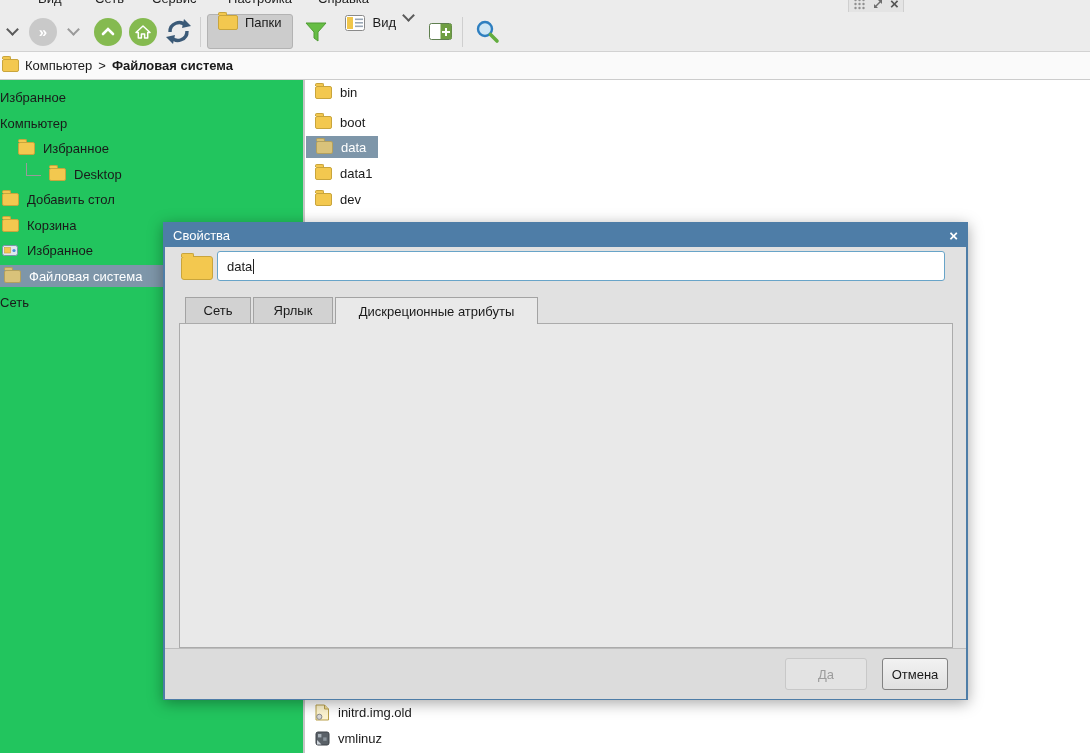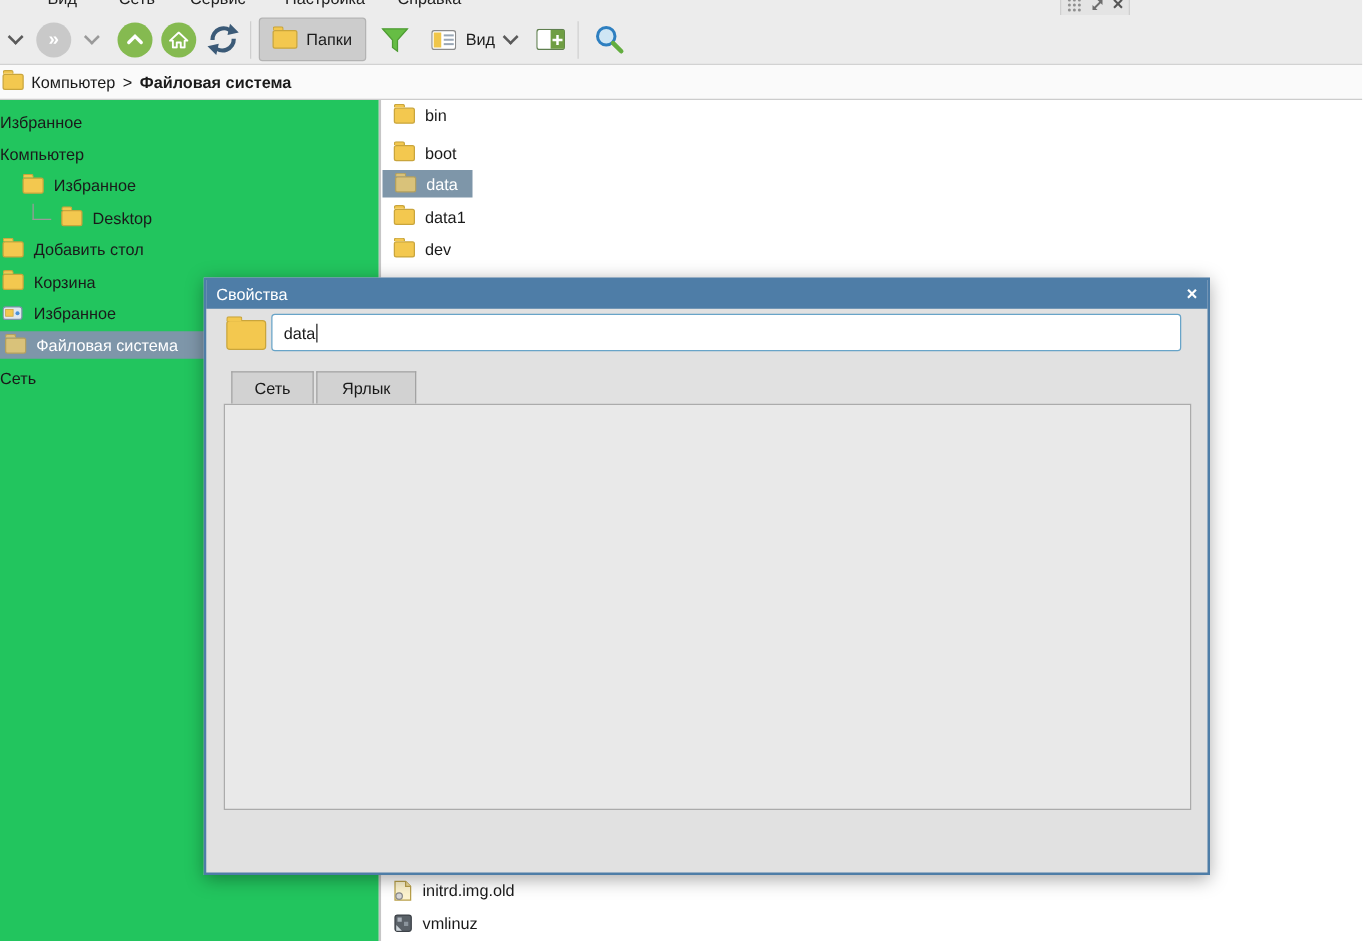--- a/index.html
+++ b/index.html
@@ -14,21 +14,21 @@
 
   
   .toolbar{left:0;top:12px;width:1090px;height:39px;background:#ececec;border-bottom:1px solid #d2d2d2;
            display:flex;align-items:center;}
   .tb-circle{width:28px;height:28px;border-radius:50%;display:flex;align-items:center;justify-content:center;flex:0 0 auto;}
   .grey-c{background:#c9c9c9;}
   .green-c{background:#85ba50;}
   .chev{display:inline-block;width:7px;height:7px;border-right:2px solid #5a5a5a;border-bottom:2px solid #5a5a5a;transform:rotate(45deg);margin-top:-4px;}
   .chev.light{border-color:#9a9a9a;}
   .tb-sep{width:1px;height:30px;background:#cfcfcf;margin:0 6px;flex:0 0 auto;}
-  .tb-btn{display:flex;align-items:center;gap:7px;height:33px;padding:0 10px;border-radius:3px;flex:0 0 auto;}
+  .tb-btn{display:flex;align-items:flex-start;gap:7px;height:33px;padding:0 10px;border-radius:3px;flex:0 0 auto;}
   .tb-btn.pressed{background:#cccccc;border:1px solid #b3b3b3;}
   .fwd{color:#fff;font-weight:bold;font-size:15px;letter-spacing:-2px;padding-right:2px;}
 
   
   .fold{display:inline-block;width:18px;height:13px;background:#f3c84f;border:1px solid #c9a53c;border-radius:2px;position:relative;flex:0 0 auto;}
   .fold::before{content:'';position:absolute;top:-4px;left:-1px;width:7px;height:2px;background:#f3c84f;border:1px solid #c9a53c;border-bottom:none;border-radius:2px 2px 0 0;}
   .fold.small{width:15px;height:11px;}
   .fold.dim{background:#d9c27a;border-color:#b3a05e;}
   .fold.dim::before{background:#d9c27a;border-color:#b3a05e;}
 
@@ -299,20 +299,23 @@
       <span>data</span>
         <span class="caret"></span>
     </div>
 
     <div class="tab inactive" style="left:20px;width:66px">
         <span>Сеть</span>
       </div>
     <div class="tab inactive" style="left:88px;width:80px">
         <span>Ярлык</span>
       </div>
+    <div class="tab active" style="left:170px;width:203px">
+        <span>Дискреционные атрибуты</span>
+      </div>
 
     <div class="pane"></div>
 
     <span class="flabel" style="left:24px;top:116px">Пользователь:</span>
     <div class="select" style="left:127px;top:109px;width:318px">
       <span>nobody</span>
       <span class="chev"></span>
     </div>
     <span class="cb off" style="left:463px;top:112px"></span>
     <span class="flabel" style="left:486px;top:113px">SUID-бит</span>
@@ -455,15 +458,19 @@
     </div>
 
     <span class="cb on" style="left:22px;top:390px"></span>
     <span class="flabel" style="left:44px;top:391px">Пользователи</span>
     <span class="cb on" style="left:144px;top:390px"></span>
     <span class="flabel" style="left:166px;top:391px">Группы</span>
     <span class="cb on" style="left:225px;top:390px"></span>
     <span class="flabel" style="left:247px;top:391px">Основные</span>
     <span class="push-btn" style="left:627px;top:382px;width:155px;height:33px">Добавить субъект ACL</span>
 
+    <div class="dlg-footer">
+      <span class="push-btn disabled" style="left:620px;top:9px;width:82px;height:32px">Да</span>
+      <span class="push-btn" style="left:717px;top:9px;width:66px;height:32px">Отмена</span>
+    </div>
   </div>
 
 </div>
 
 </body></html>

